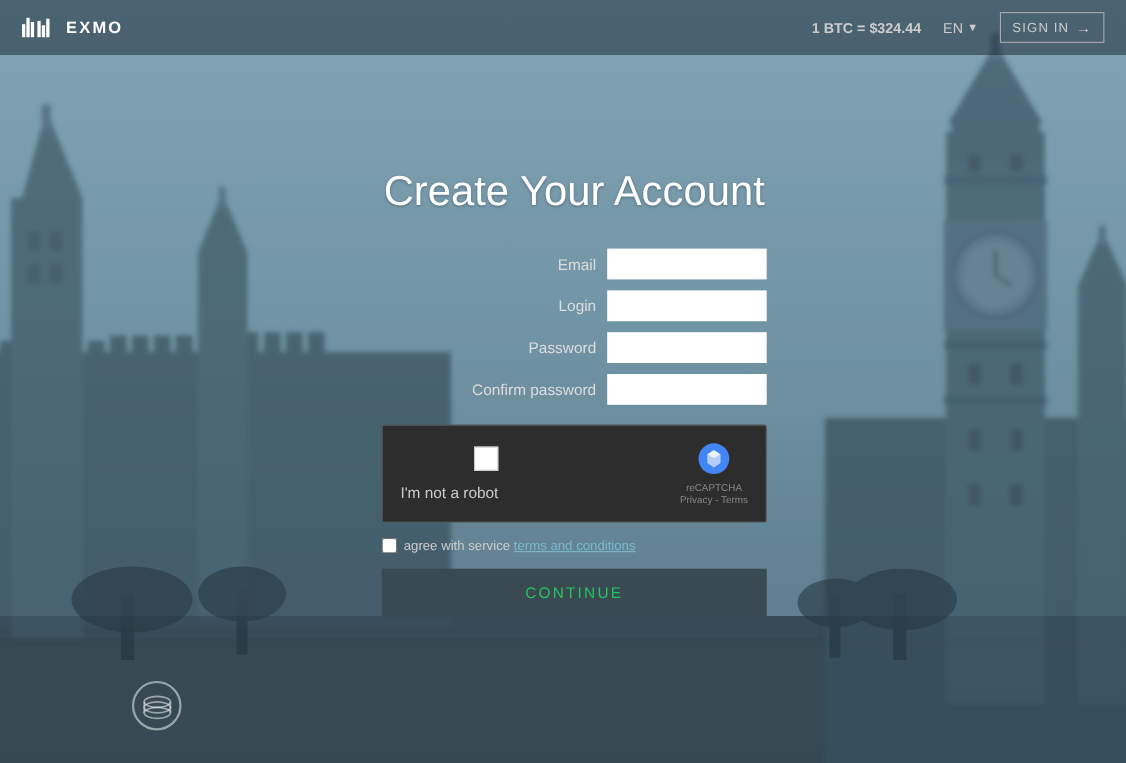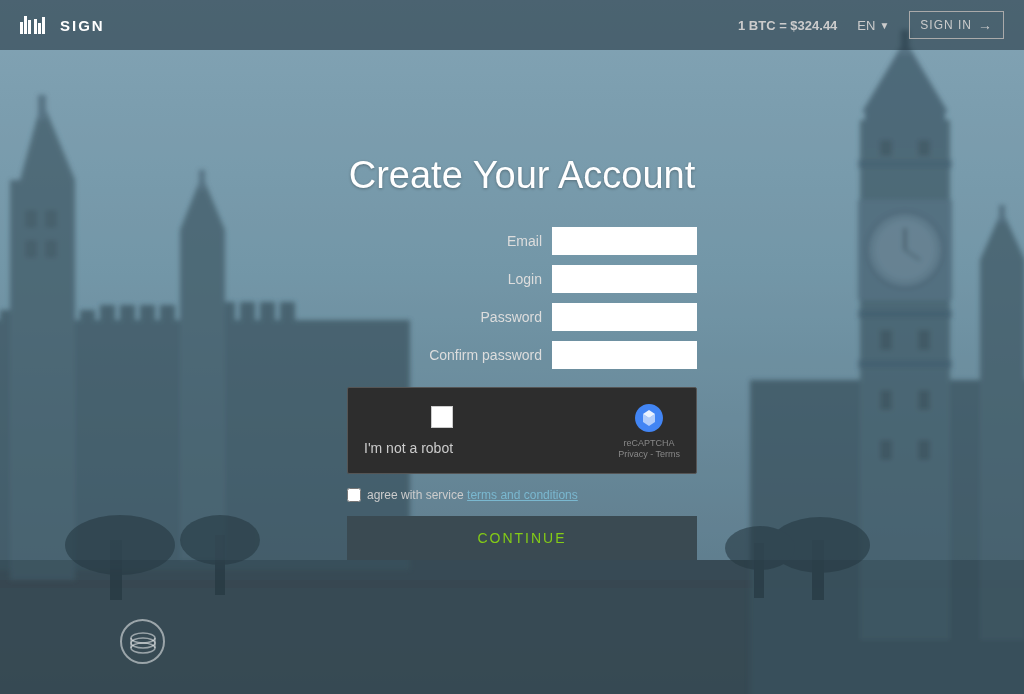--- a/index.html
+++ b/index.html
@@ -213,21 +213,21 @@
       color: #7ab8d0;
       text-decoration: underline;
       cursor: pointer;
     }
 
     
     .continue-btn {
       width: 100%;
       height: 44px;
       background: #3a4a52;
-      color: #84cc16;
+      color: #22c55e;
       border: none;
       font-size: 14px;
       letter-spacing: 2px;
       cursor: pointer;
       margin-top: 4px;
       font-weight: 500;
     }
 
     
     .bottom-icon {
@@ -378,21 +378,21 @@
       <svg width="26" height="18" viewBox="0 0 26 18">
 
         <rect x="0" y="6" width="3" height="12" fill="white"></rect>
         <rect x="4" y="0" width="3" height="18" fill="white"></rect>
         <rect x="8" y="4" width="3" height="14" fill="white"></rect>
         <rect x="14" y="3" width="3" height="15" fill="white"></rect>
         <rect x="18" y="7" width="3" height="11" fill="white"></rect>
         <rect x="22" y="1" width="3" height="17" fill="white"></rect>
       </svg>
     </div>
-    <span class="logo-text">SIGN</span>
+    <span class="logo-text">EXMO</span>
   </div>
 
   <div class="header-right">
     <span class="btc-price">1 BTC = $324.44</span>
     <div class="lang-selector">
       <span>EN</span>
       <span style="font-size:10px;">▼</span>
     </div>
     <button class="sign-in-btn">
       <span>SIGN IN</span>

